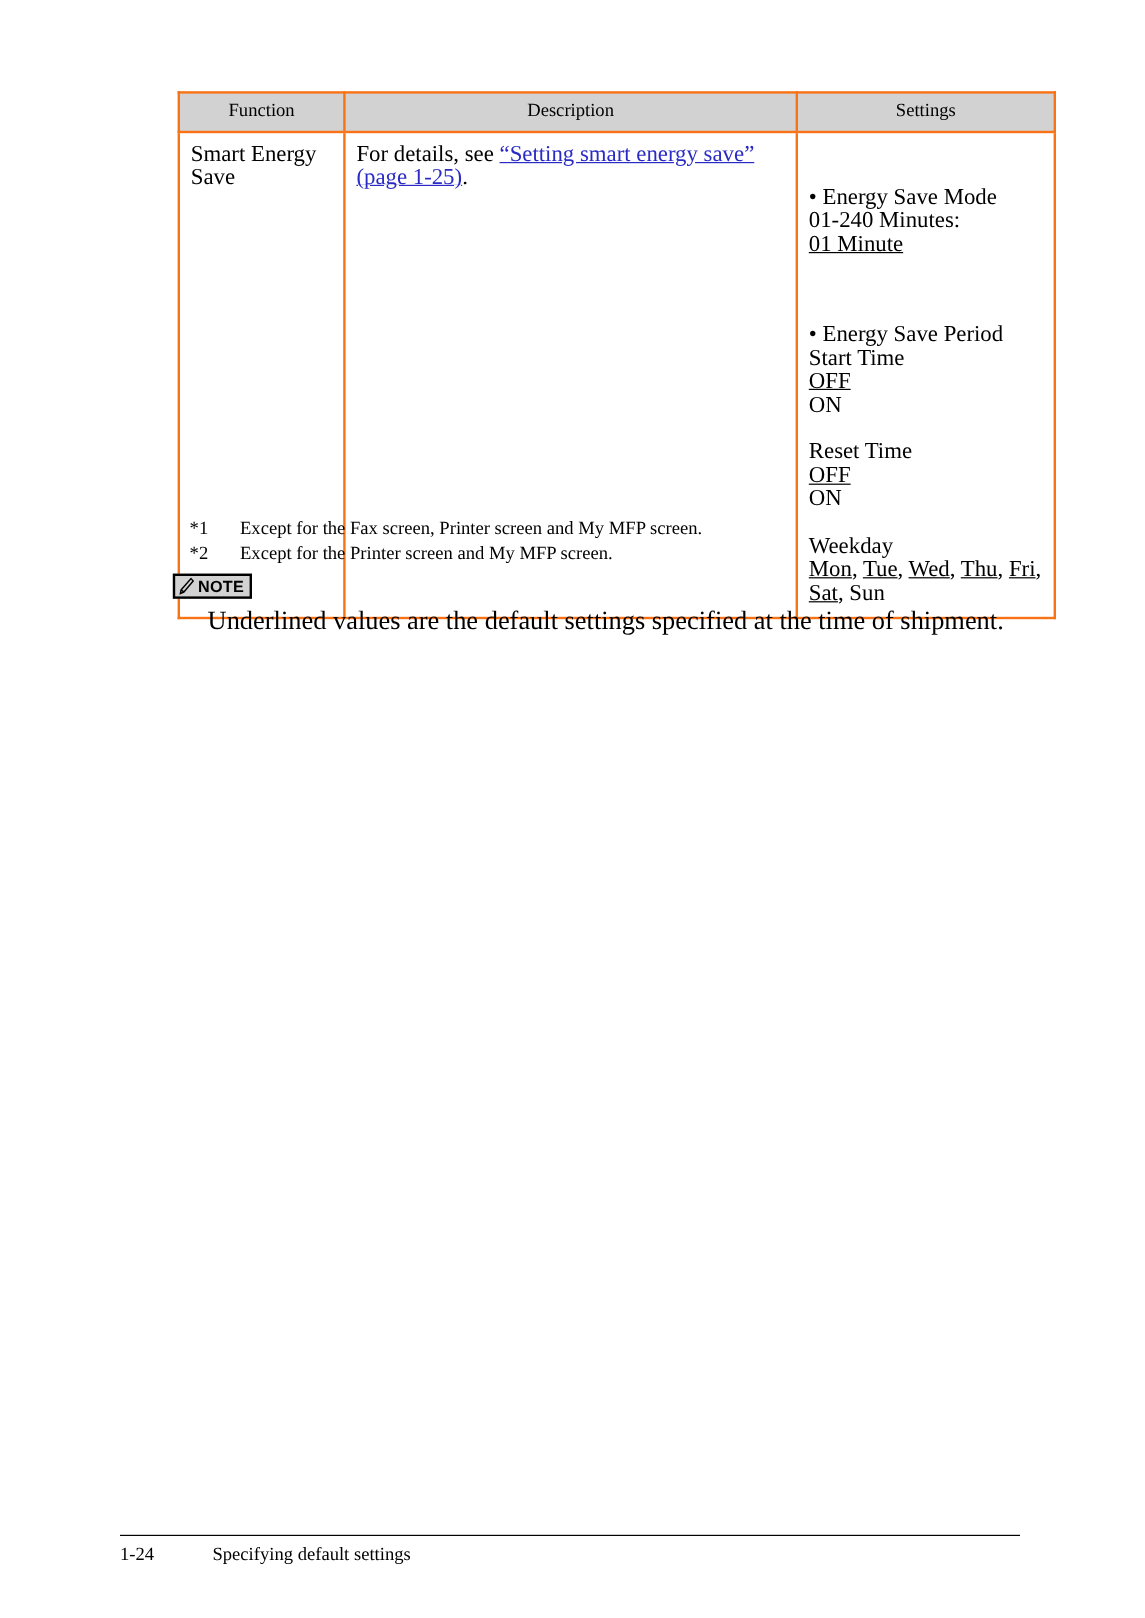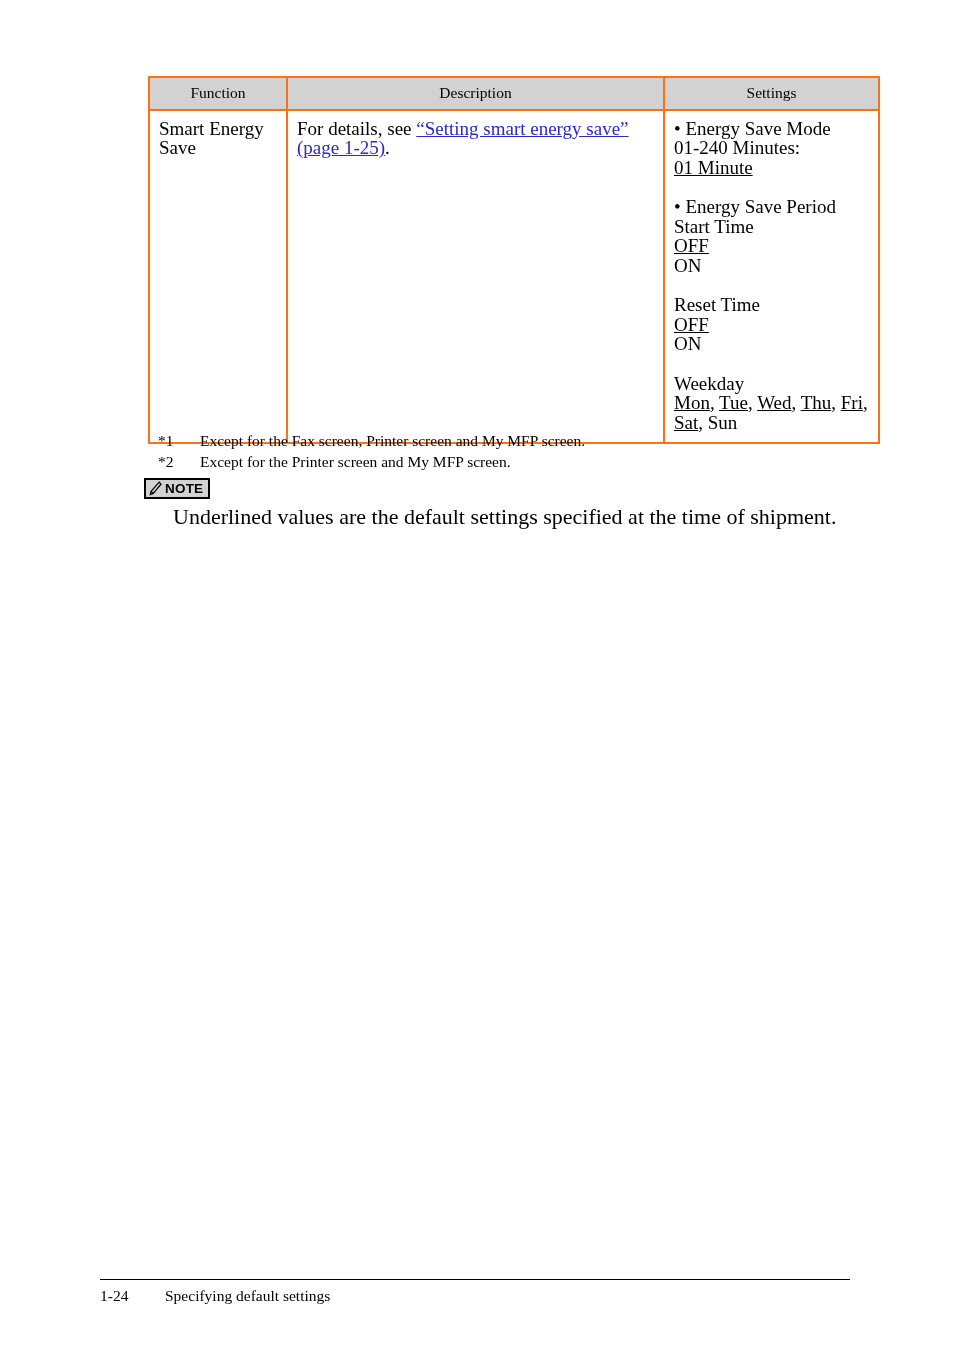--- a/index.html
+++ b/index.html
@@ -67,20 +67,21 @@
     height: 19.6px;
   }
 
   .udl {
     text-decoration: underline;
     text-underline-offset: 1px;
   }
 
   .bullet-line {
     white-space: nowrap;
+    margin-top: 36px;
   }
 
   
   .footnotes {
     position: absolute;
     left: 158px;
     top: 430px;
     width: 700px;
     font-size: 15.5px;
     line-height: 21px;
@@ -145,20 +146,21 @@
   }
   .footer-line {
     position: absolute;
     left: 100px;
     top: 1286px;
     width: 760px;
     font-size: 15.5px;
     line-height: 20px;
     display: flex;
     align-items: baseline;
+    gap: 12px;
   }
   .footer-page {
     width: 65px;
     flex: 0 0 65px;
   }
   .footer-title {
     flex: 1 1 auto;
   }
 </style>
 </head>

